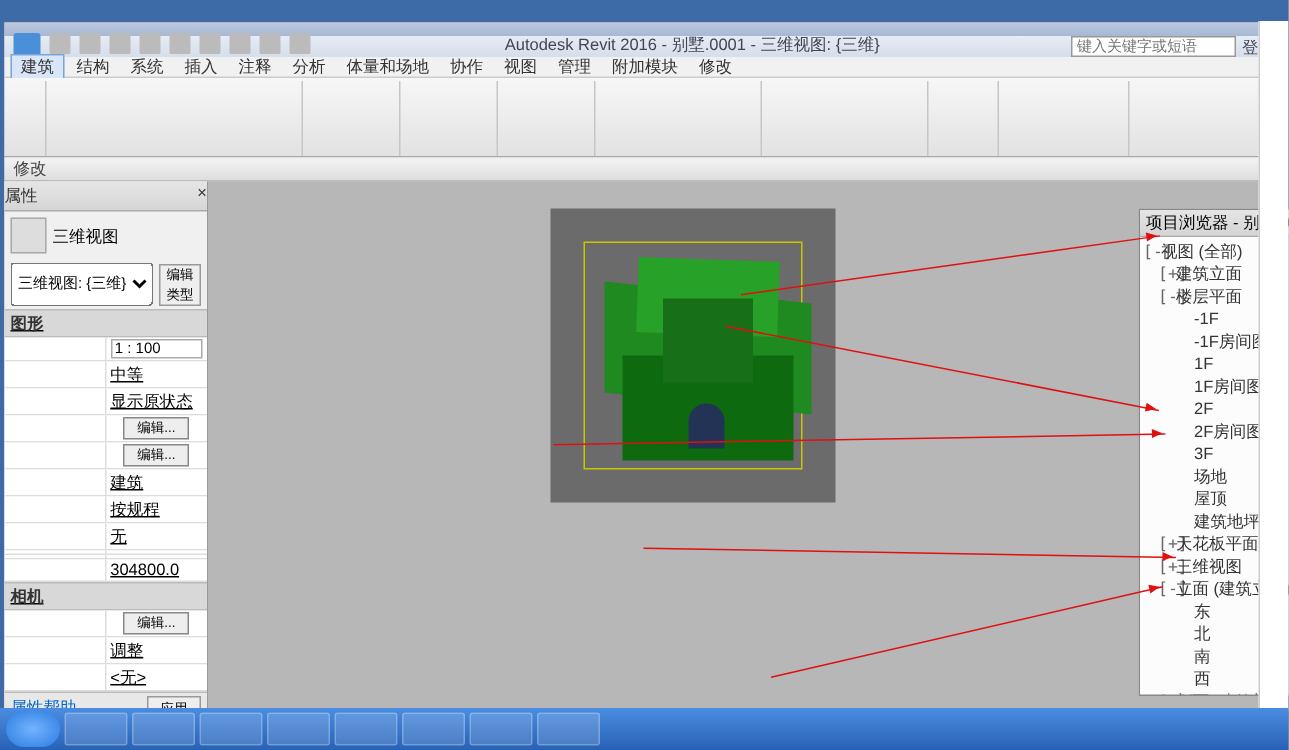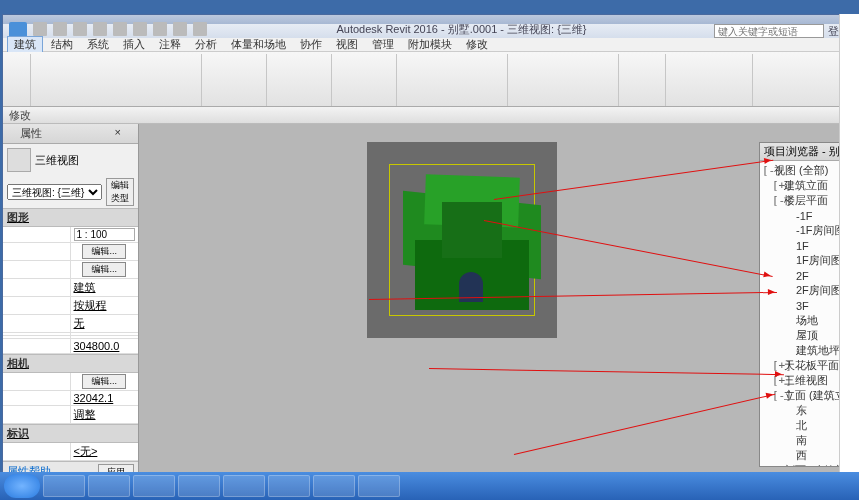--- a/index.html
+++ b/index.html
@@ -12,26 +12,26 @@
 .revit-logo { width:18px; height:18px; background:#4a90d9; border-radius:2px; display:inline-block; }
 .search-box { width:110px; height:14px; border:1px solid #999; background:#fff; font-size:10px; padding:0 3px; color:#888; }
 .menubar { height:14px; background:#f1f1f1; display:flex; align-items:center; padding:0 4px; gap:2px; font-size:11px; color:#333; border-bottom:1px solid #ccc; }
 .menubar span { padding:0 6px; cursor:default; }
 .menubar span.active { background:#d9e6f7; border:1px solid #7aa5d8; }
 .ribbon { height:58px; background:linear-gradient(#f7f7f7,#e2e2e2); border-bottom:1px solid #aaa; display:flex; align-items:stretch; padding:2px 2px 0; gap:1px; overflow:hidden; }
 .ribbon-group { border-right:1px solid #c6c6c6; padding:2px 3px 0; display:flex; flex-direction:column; align-items:center; justify-content:space-between; font-size:10px; color:#555; min-width:26px; }
 .optbar { height:18px; background:linear-gradient(#f3f3f3,#dedede); border-bottom:1px solid #bbb; display:flex; align-items:center; padding:0 6px; font-size:10px; color:#444; }
 .content { flex:1; display:flex; position:relative; background:#b7b7b7; }
 .props-panel { width:136px; background:#f0f0f0; border-right:1px solid #999; display:flex; flex-direction:column; }
-.panel-title { background:linear-gradient(#e5e5e5,#d6d6d6); border-bottom:1px solid #aaa; padding:2px 17px; font-size:10px; color:#333; display:flex; justify-content:space-between; }
+.panel-title { background:linear-gradient(#e5e5e5,#d6d6d6); border-bottom:1px solid #aaa; padding:2px 0; font-size:10px; color:#333; display:flex; justify-content:space-between; }
 .panel-title .x { cursor:default; }
 .prop-head { padding:4px; display:flex; align-items:center; gap:4px; }
 .cube-icon { width:24px; height:24px; background:#ddd; border:1px solid #aaa; }
 .prop-sel { display:flex; padding:2px 4px; gap:4px; align-items:center; }
-.prop-sel select { flex:1; font-size:10px; height:16px; }
+.prop-sel select { flex:1; font-size:10px; height:29px; }
 .edit-type-btn { font-size:9px; padding:0 4px; border:1px solid #999; background:#eee; }
 .prop-grid { flex:1; overflow:hidden; font-size:10px;text-decoration:underline; }
 .prop-section { background:#d8d8d8; padding:1px 4px; font-weight:bold; border-top:1px solid #bbb; border-bottom:1px solid #bbb; color:#333; }
 .prop-row { display:flex; border-bottom:1px solid #ddd; background:#fff; }
 .prop-row .k { width:50%; padding:1px 3px; color:#555; border-right:1px solid #ddd; }
 .prop-row .v { width:50%; padding:1px 3px; }
 .prop-row .v input { width:100%; border:1px solid #aaa; font-size:10px; padding:0 2px; }
 .prop-row .v.btn { text-align:center; }
 .prop-row .v.btn button { font-size:9px; padding:0 8px; border:1px solid #888; background:#eee; }
 .apply-bar { padding:2px 4px; display:flex; justify-content:flex-end; gap:4px; background:#e8e8e8; border-top:1px solid #bbb; }
@@ -138,20 +138,28 @@
         <button class="edit-type-btn">编辑类型</button>
       </div>
       <div class="prop-grid">
         <div class="prop-section">图形</div>
         <div class="prop-row">
             <div class="k"></div>
             <div class="v"><input value="1 : 100" style=""></div>
           </div>
         <div class="prop-row">
             <div class="k"></div>
+            <div class="v">中等</div>
+          </div>
+        <div class="prop-row">
+            <div class="k"></div>
+            <div class="v">显示原状态</div>
+          </div>
+        <div class="prop-row">
+            <div class="k"></div>
             <div class="v btn"><button>编辑...</button></div>
           </div>
         <div class="prop-row">
             <div class="k"></div>
             <div class="v btn"><button>编辑...</button></div>
           </div>
         <div class="prop-row">
             <div class="k"></div>
             <div class="v">建筑</div>
           </div>
@@ -175,27 +183,22 @@
             <div class="k"></div>
             <div class="v">304800.0</div>
           </div>
         <div class="prop-section">相机</div>
         <div class="prop-row">
             <div class="k"></div>
             <div class="v btn"><button>编辑...</button></div>
           </div>
         <div class="prop-row">
             <div class="k"></div>
-            <div class="v">32042.1</div>
-          </div>
-        <div class="prop-row">
-            <div class="k"></div>
             <div class="v">调整</div>
           </div>
-        <div class="prop-section">标识</div>
         <div class="prop-row">
             <div class="k"></div>
             <div class="v">&lt;无&gt;</div>
           </div>
       </div>
       <div class="apply-bar">
         <span style="flex:1;color:#06c;">属性帮助</span>
         <button>应用</button>
       </div>
     </div>

